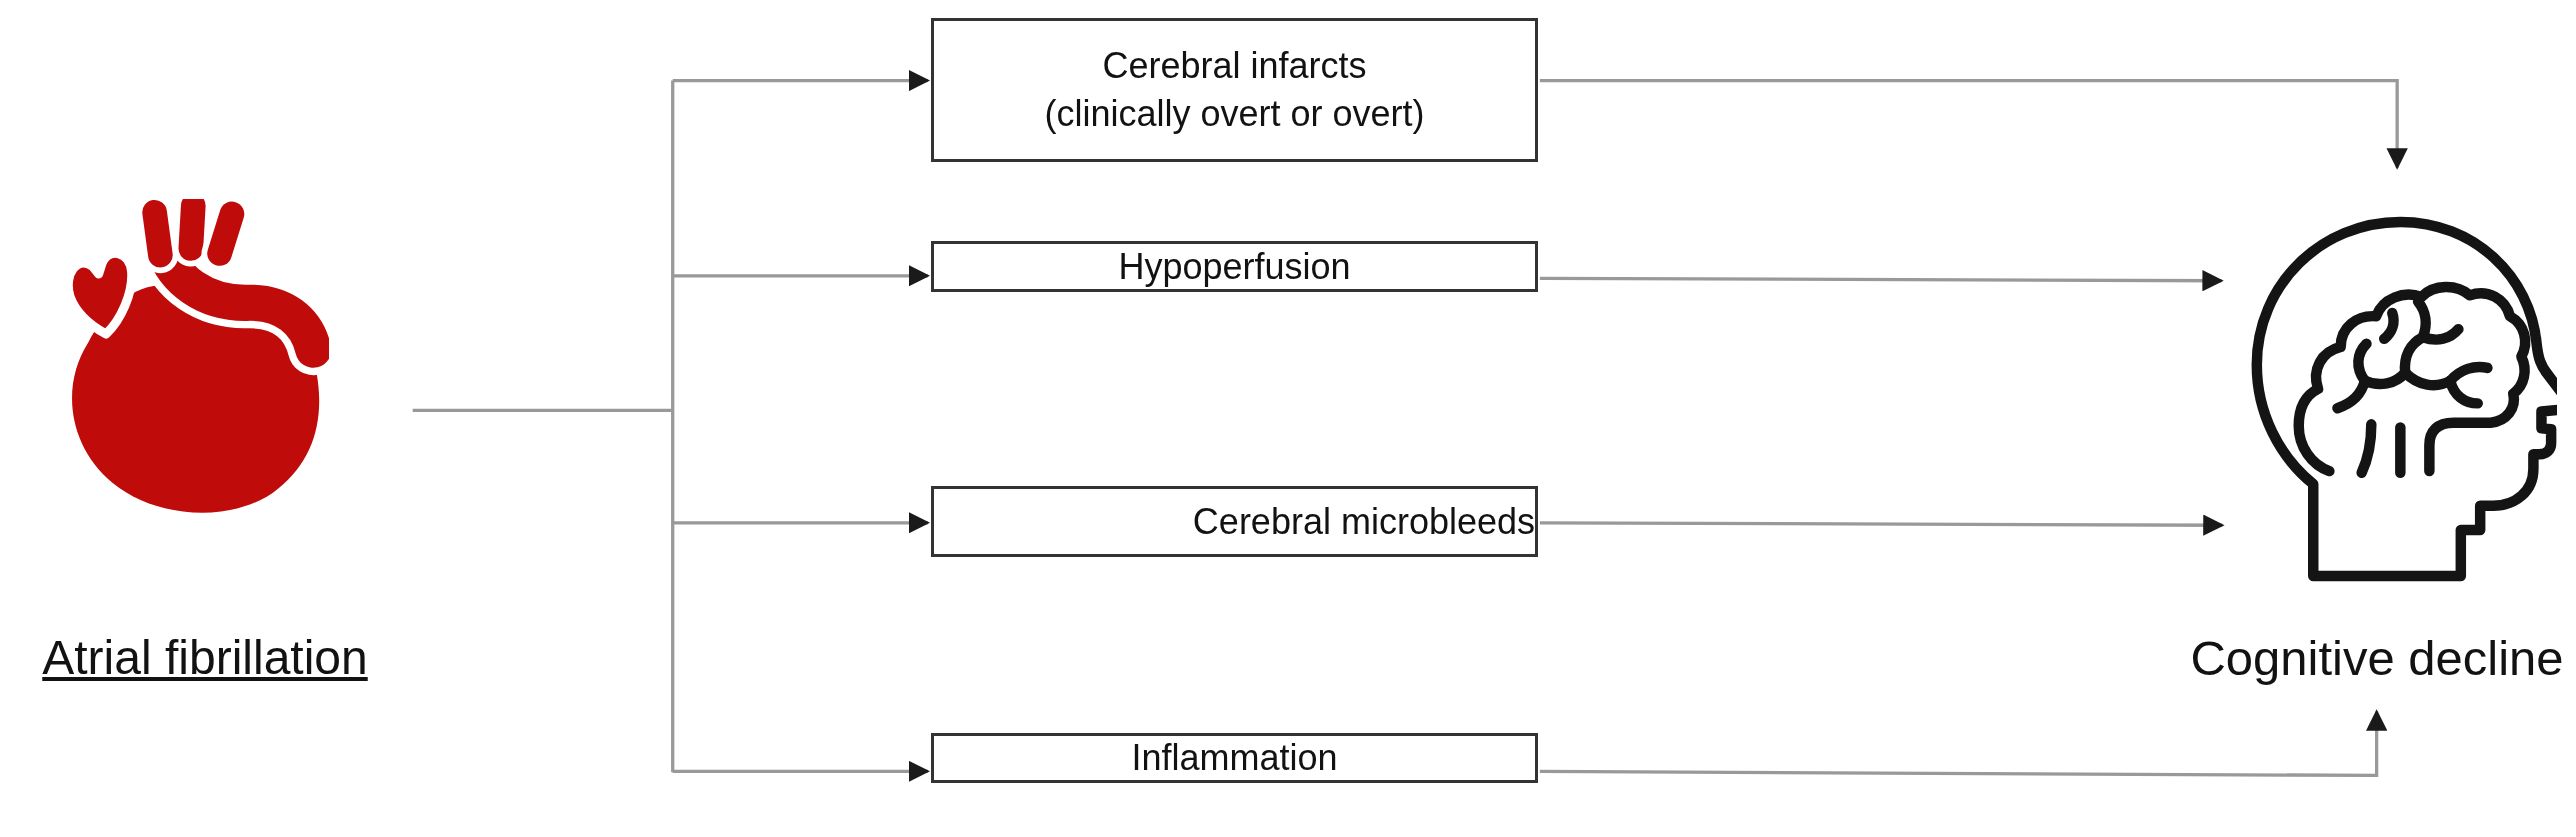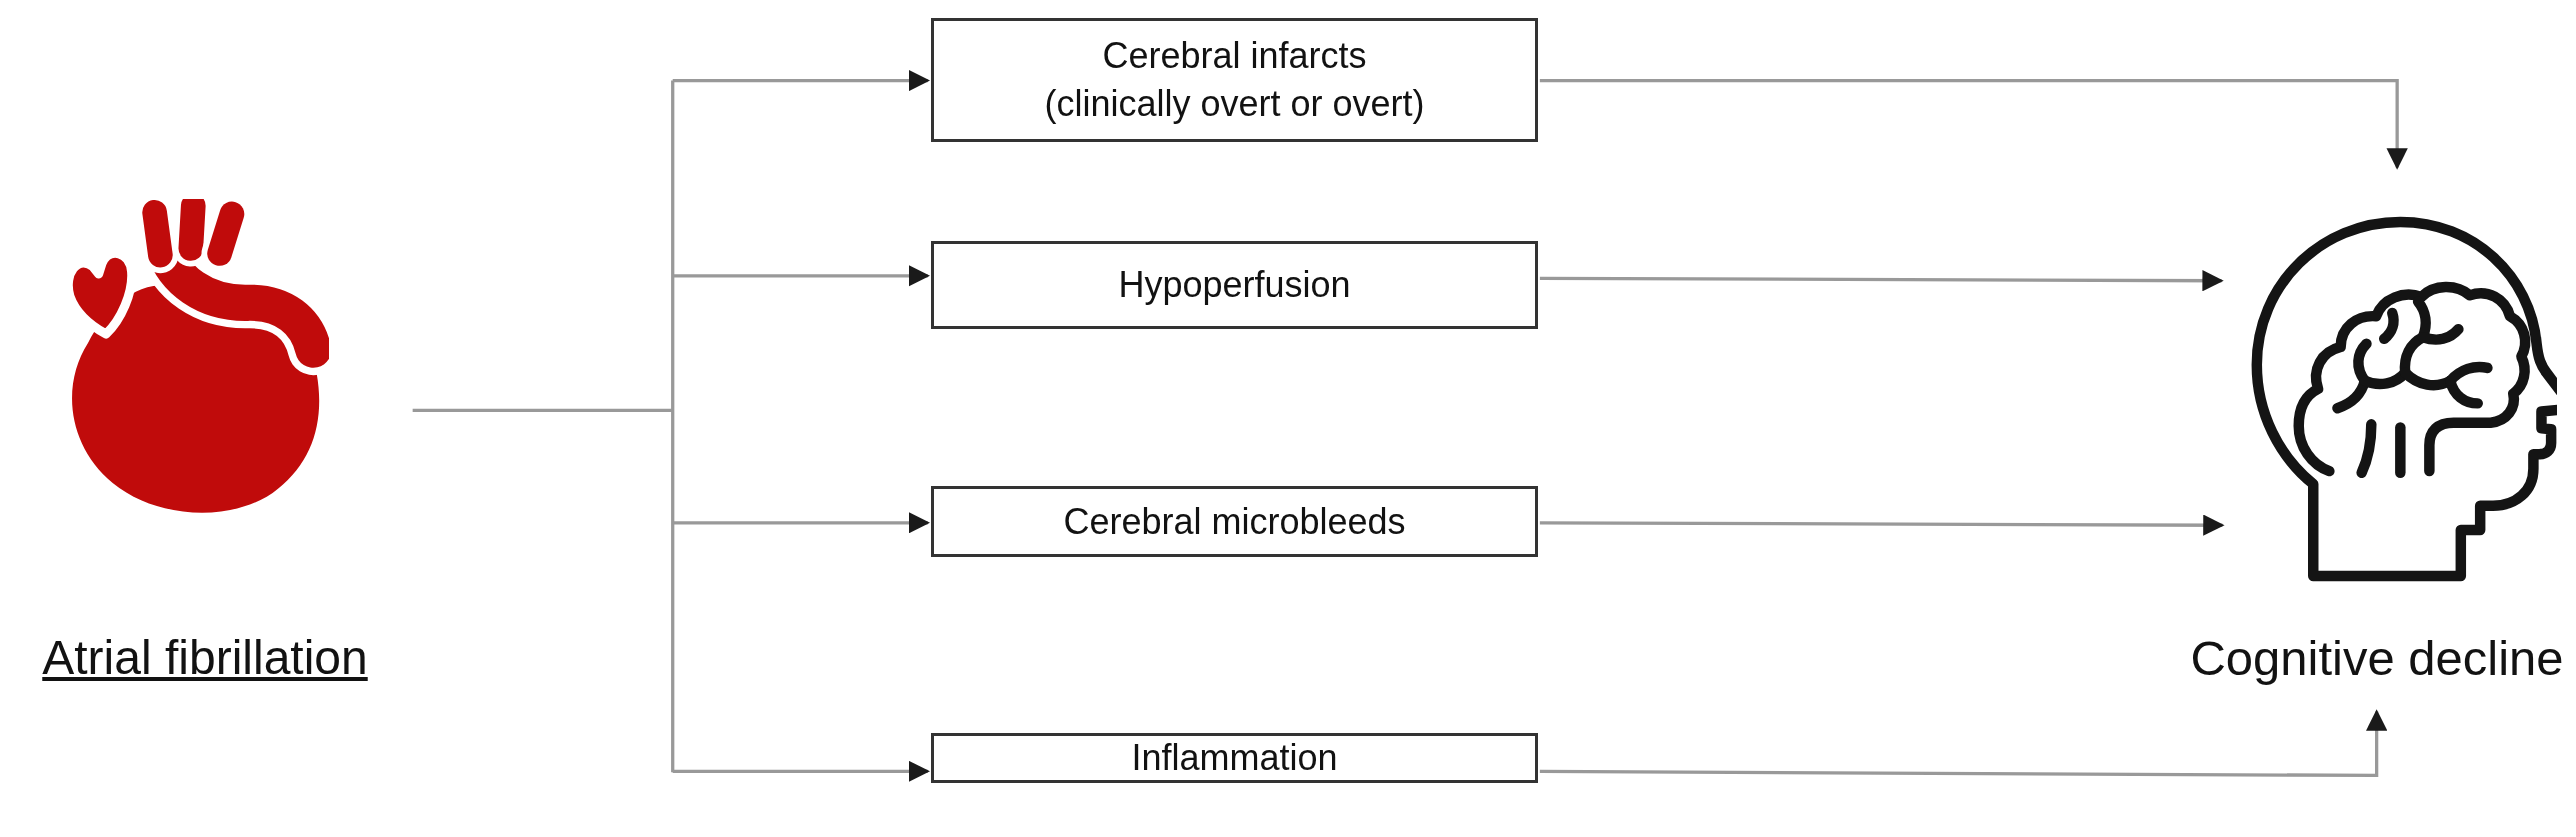--- a/index.html
+++ b/index.html
@@ -12,23 +12,23 @@
   .connectors{position:absolute;left:0;top:0;z-index:1;}
   .connectors polyline{fill:none;stroke:var(--connector-gray,#9a9a9a);stroke-width:4;}
   .arrowhead-shape{fill:var(--arrowhead,#1a1a1a);}
   .mech-box{
     position:absolute;left:931px;width:607px;z-index:2;box-sizing:border-box;
     background:var(--box-fill,#fff);
     border:3.3px solid var(--box-border,#333);
     display:flex;flex-direction:column;align-items:center;justify-content:center;
     text-align:center;font-size:36px;line-height:1.32;color:var(--text,#111);
   }
-  #mech-box-0{top:18px;height:124px;}
-  #mech-box-1{top:241px;height:88px;}
-  #mech-box-2{top:486px;height:71px;}
+  #mech-box-0{top:18px;height:144px;}
+  #mech-box-1{top:241px;height:51px;}
+  #mech-box-2{top:486px;height:71px;align-items:flex-end;}
   #mech-box-3{top:733px;height:50px;}
   .side-label{position:absolute;z-index:2;text-align:center;color:var(--text,#111);}
   #source-label{left:23px;top:630px;width:364px;font-size:48px;text-decoration:underline;}
   #outcome-label{left:2171px;top:630px;width:412px;font-size:49px;}
   .icon-svg{position:absolute;z-index:2;}
   #heart-icon{left:37px;top:199px;width:292px;height:317px;}
   #brain-icon{left:2234px;top:205px;width:323px;height:379px;}
   .head-line{fill:none;stroke:var(--icon-black,#141414);stroke-width:13;stroke-linecap:round;stroke-linejoin:round;}
   .head-fill{fill:#ffffff;stroke:var(--icon-black,#141414);stroke-width:13;stroke-linejoin:round;}
   .heart-red-fill{fill:var(--heart-red,#c00a0a);}

